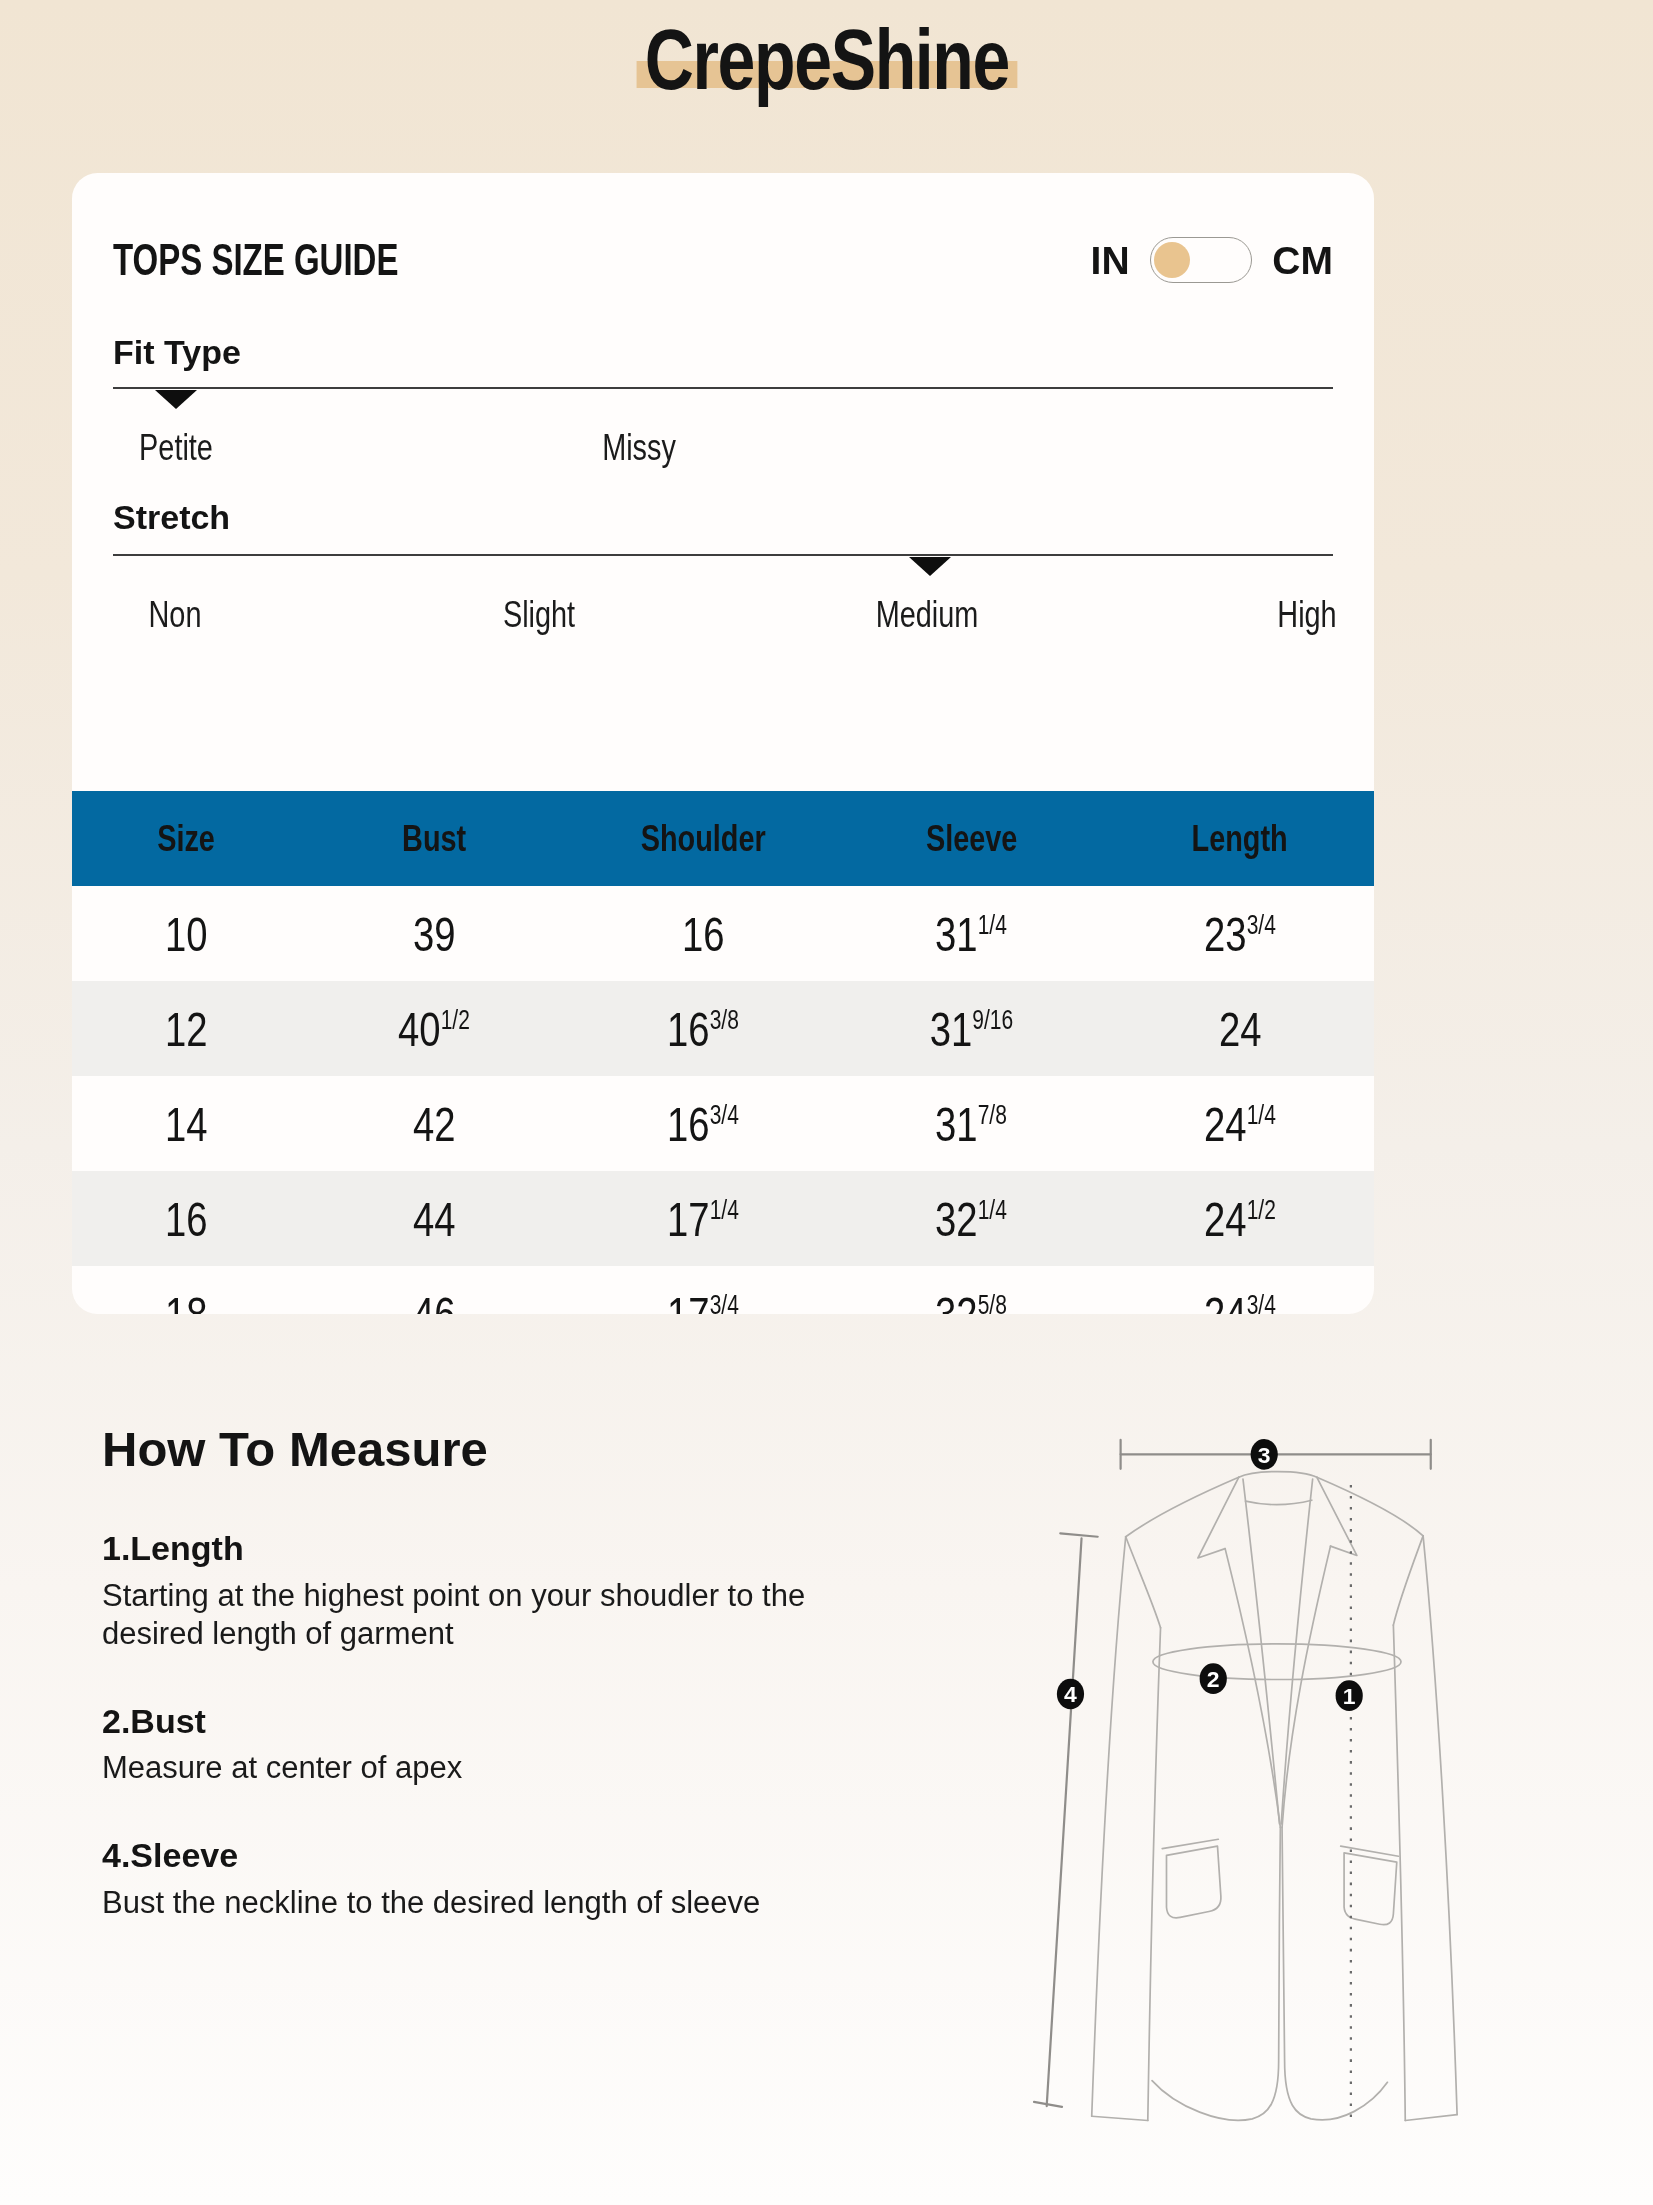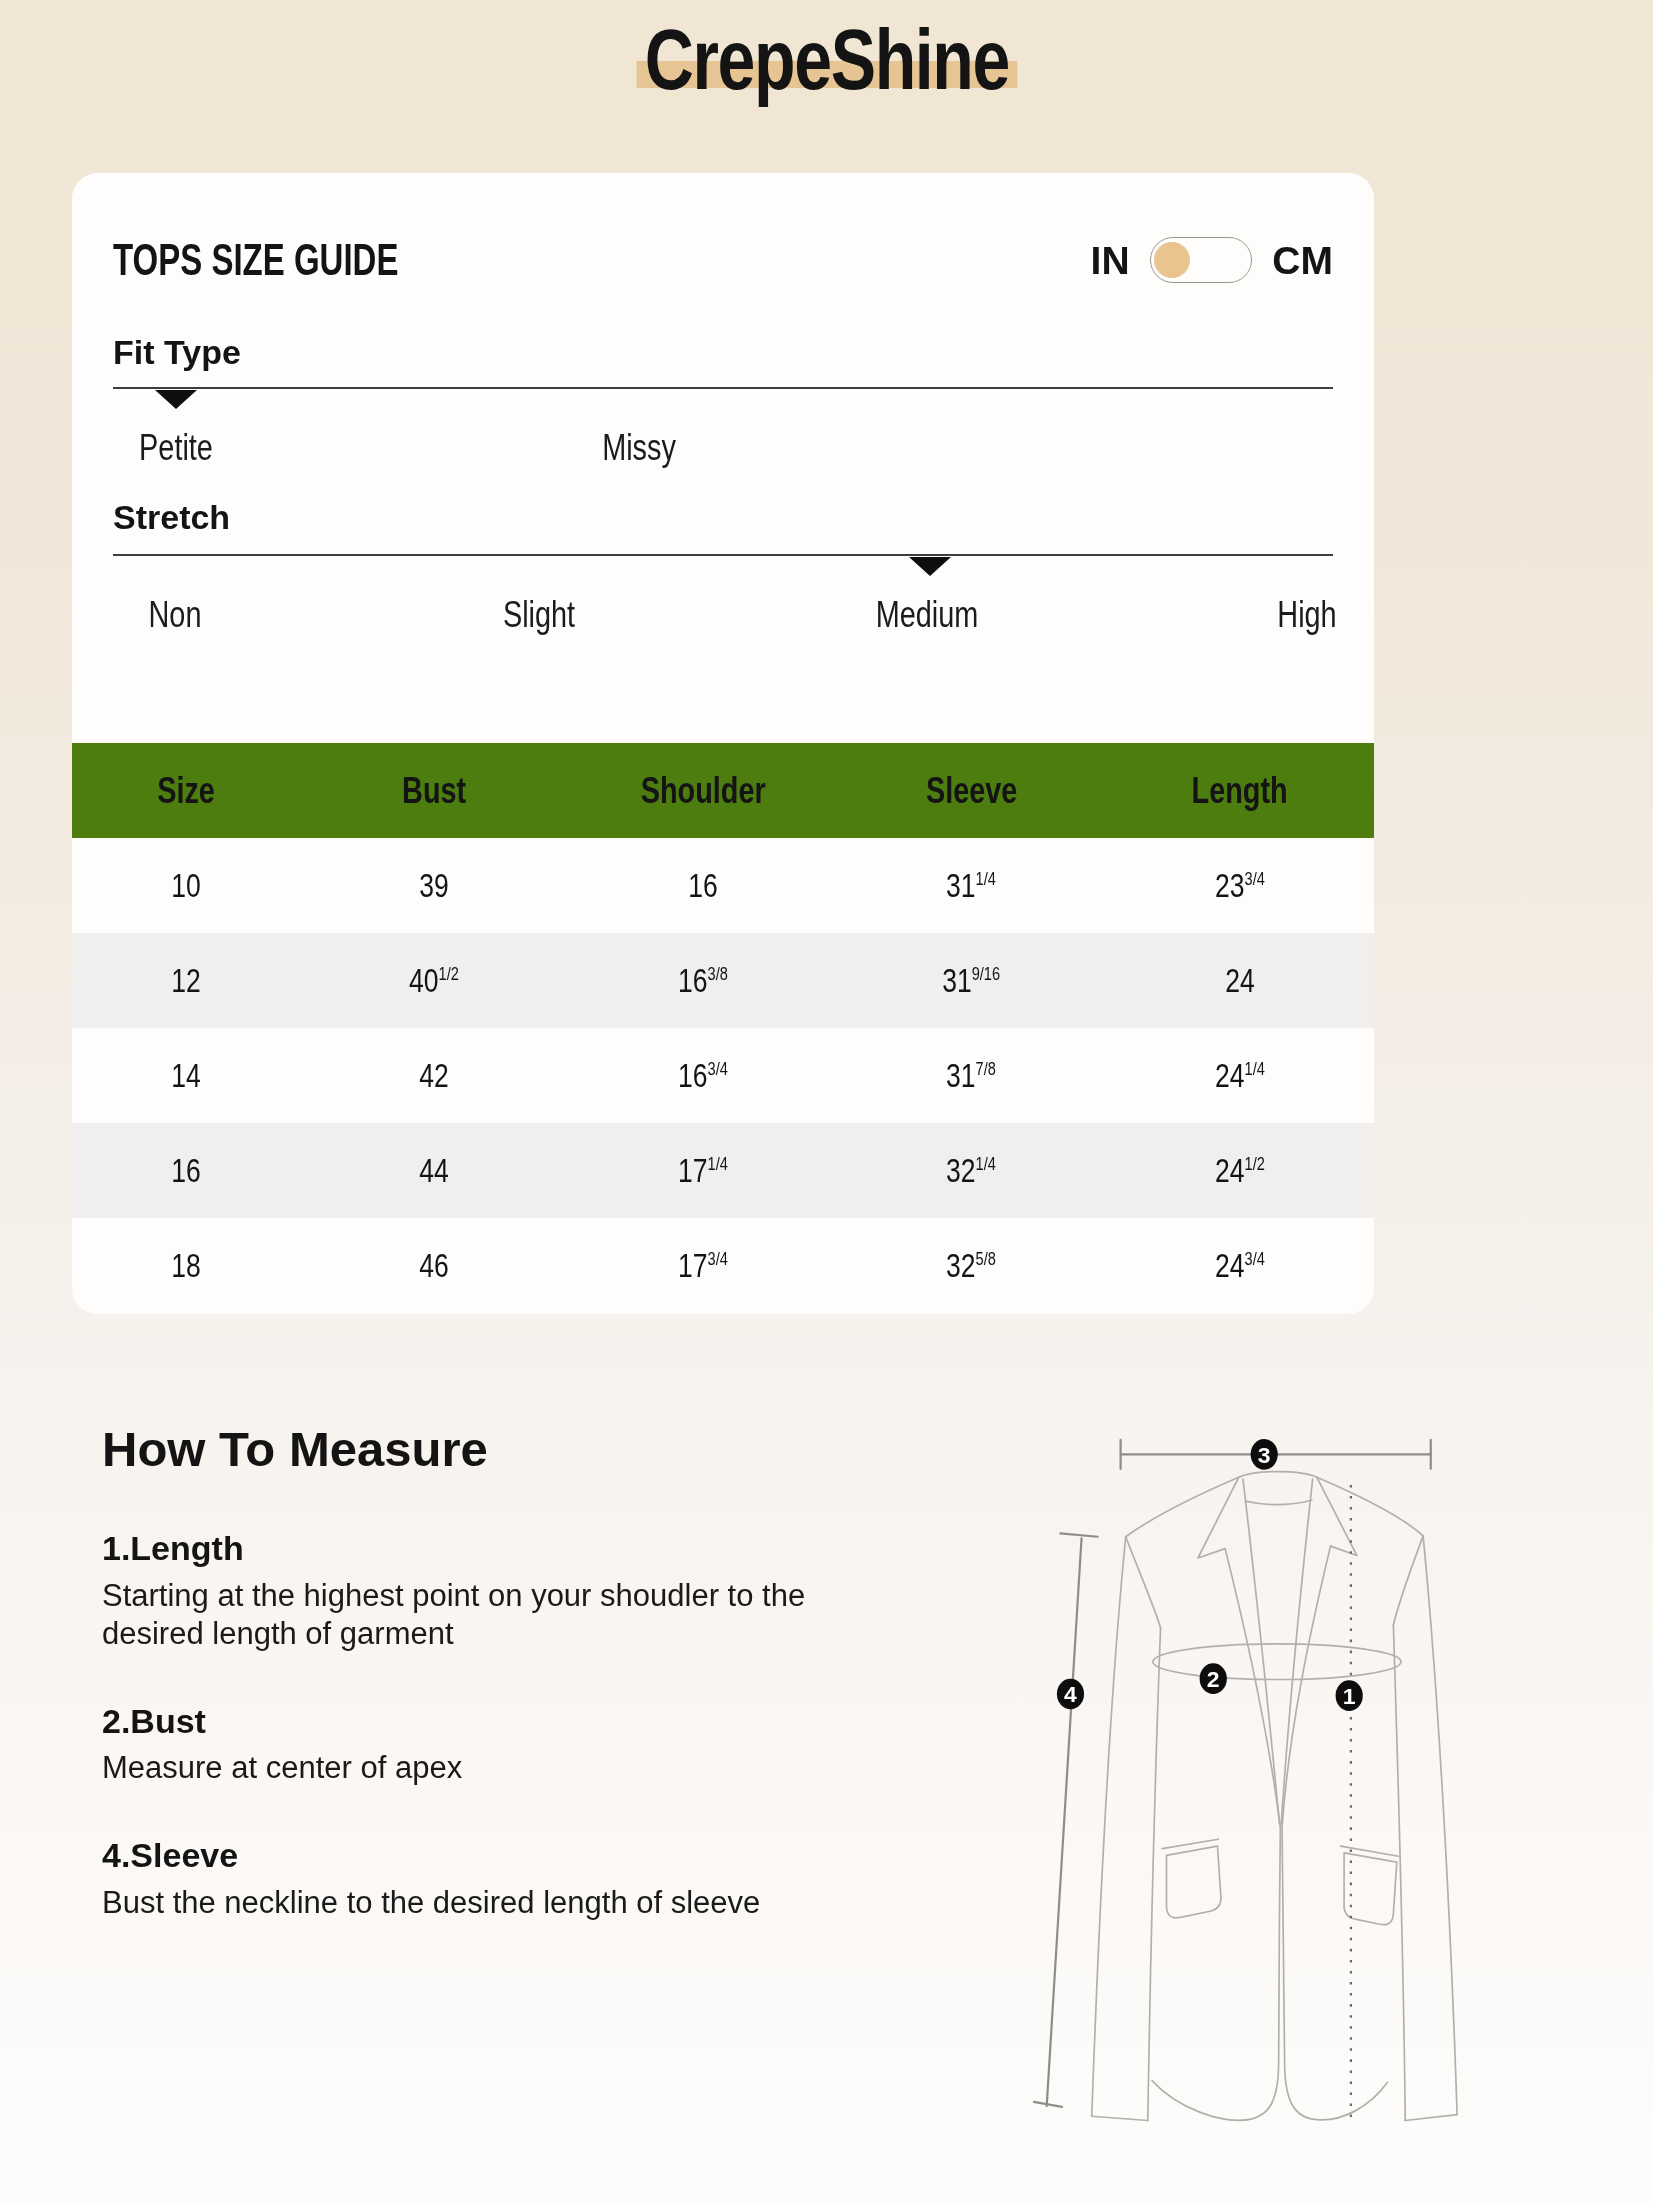--- a/index.html
+++ b/index.html
@@ -41,23 +41,23 @@
   .marker { position:absolute; top:2.5px; width:0; height:0; transform:translateX(-50%);
             border-left:21px solid transparent; border-right:21px solid transparent; border-top:19.5px solid #0e0e0e; }
   .options { position:absolute; left:41px; right:41px; height:49px; }
   .options.fit { top:253px; }
   .options.stretch { top:420px; }
   .opt { position:absolute; top:0; transform:translateX(-50%) scaleX(0.78); font-size:37px; line-height:44px; color:#1b1b1b; white-space:nowrap; }
 
   
   .size-table { position:absolute; left:0; right:0; top:570px; }
   .trow { display:grid; grid-template-columns:0.85fr 1fr 1fr 1fr 1fr; height:95px; align-items:center; text-align:center; }
-  .trow.head { background:#4d7c0f; font-weight:700; }
+  .trow.head { background:#0369a1; font-weight:700;margin-top:48px; }
   .trow.alt { background:#f0efed; }
-  .tcell { font-size:34px; }
+  .tcell { font-size:49px; }
   .trow.head .tcell { font-size:37px; }
   .tcell sup { font-size:0.55em; vertical-align:super; line-height:0; letter-spacing:0; }
 
   
   .howto-title { position:absolute; left:102px; top:1421px; margin:0; font-size:49px; font-weight:700; }
   .measure-list { position:absolute; left:102px; top:1528px; width:799px; }
   .m-item h4 { margin:0 0 7.6px 0; font-size:34px; line-height:41px; font-weight:700; }
   .m-item p { margin:0 0 48px 0; font-size:31px; line-height:38px; color:#1a1a1a; }
 
   .diagram { position:absolute; left:1033px; top:1428px; width:527px; height:718px; }

